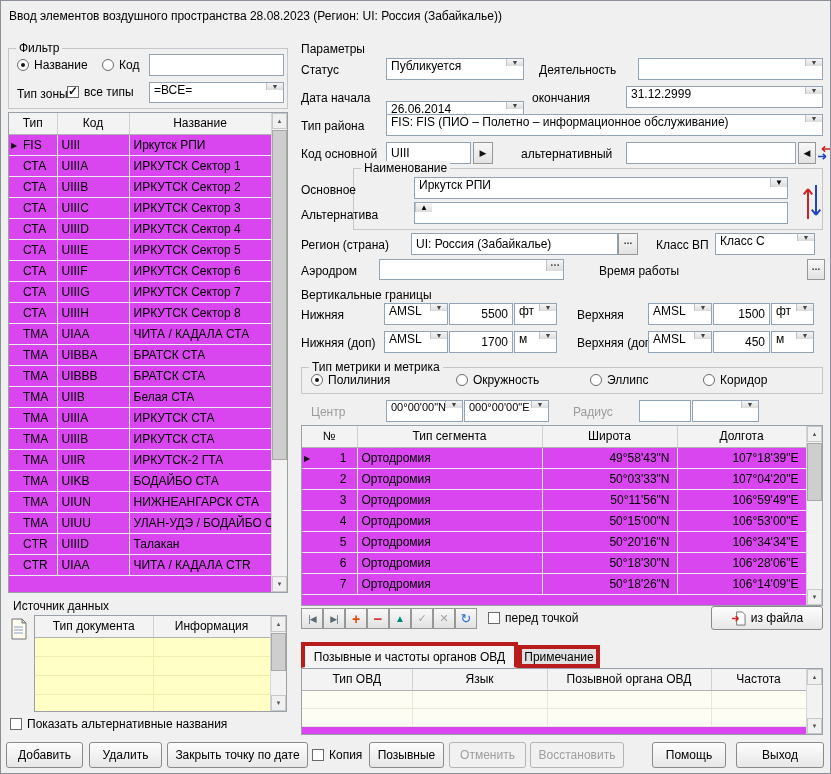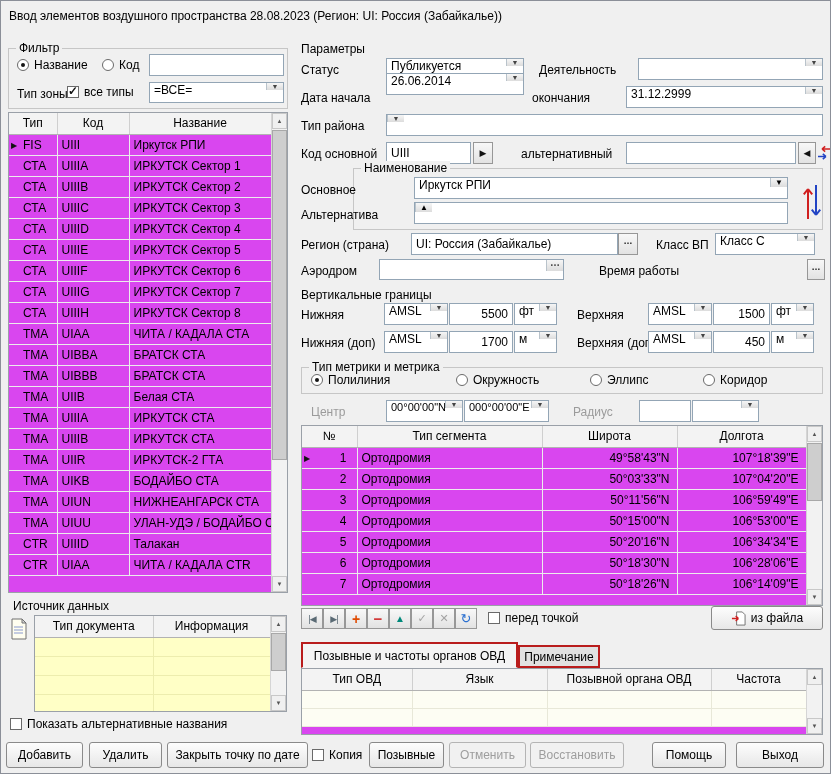--- a/index.html
+++ b/index.html
@@ -43,21 +43,21 @@
 .arr-l::after{content:"◀"}
 .arr-r::after{content:"▶"}
 .dots::after{content:"…";position:relative;top:-3px;font-weight:bold}
 .tbb{width:22px;height:21px}
 .g-first,.g-last{color:#5a6a74;font-size:9px;letter-spacing:-1px}
 .g-add{color:#e04a00;font-size:14px;font-weight:bold}
 .g-remove{color:#d03030;font-size:15px;font-weight:bold}
 .g-up{color:#00897b;font-size:10px}
 .g-dis{color:#a3a3a3;font-size:11px}
 .g-refresh{color:#2a6fd0;font-size:13px}
-.tab{position:absolute;display:flex;align-items:center;justify-content:center;white-space:nowrap;border:2px solid #b91c1c}
+.tab{position:absolute;display:flex;align-items:center;justify-content:center;white-space:nowrap;border:4px solid #b91c1c}
 .tab.active{background:#f4f4f4;height:26px;z-index:2;border-bottom:1px solid #f4f4f4}
 .tab.inactive{background:#e1e1e1;height:23px}
 </style>
 </head>
 <body>
 
 <div class="lbl" style="left:8px;top:8px">Ввод элементов воздушного пространства 28.08.2023 (Регион: UI: Россия (Забайкалье))</div>
 
 <div class="group" style="left:7px;top:47px;width:280px;height:61px">
   <span class="group-label">Фильтр</span>
@@ -269,32 +269,33 @@
   <span class="val">Публикуется</span>
   <span class="dbtn arr-d"></span>
 </div>
 <div class="lbl" style="left:538px;top:62px">Деятельность</div>
 <div class="combo" style="left:637px;top:57px;width:185px">
   <span class="val"></span>
   <span class="dbtn arr-d"></span>
 </div>
 
 <div class="lbl" style="left:300px;top:90px">Дата начала</div>
-<div class="combo" style="left:385px;top:72px;width:138px">
+<div class="combo" style="left:385px;top:100px;width:138px">
   <span class="val">26.06.2014</span>
   <span class="dbtn arr-d"></span>
 </div>
 <div class="lbl" style="left:531px;top:90px">окончания</div>
 <div class="combo" style="left:625px;top:85px;width:197px">
   <span class="val">31.12.2999</span>
   <span class="dbtn arr-d"></span>
 </div>
 
 <div class="lbl" style="left:300px;top:118px">Тип района</div>
 <div class="combo" style="left:385px;top:113px;width:437px">
+  <span class="val">FIS: FIS (ПИО – Полетно – информационное обслуживание)</span>
   <span class="dbtn arr-d"></span>
 </div>
 
 <div class="lbl" style="left:300px;top:146px">Код основной</div>
 <div class="field" style="left:385px;top:141px;width:85px">
     <span>UIII</span>
   </div>
 <div class="sbtn arr-r" style="left:472px;top:141px;width:20px;height:22px"></div>
 <div class="lbl" style="left:520px;top:146px">альтернативный</div>
 <div class="field" style="left:625px;top:141px;width:170px">

